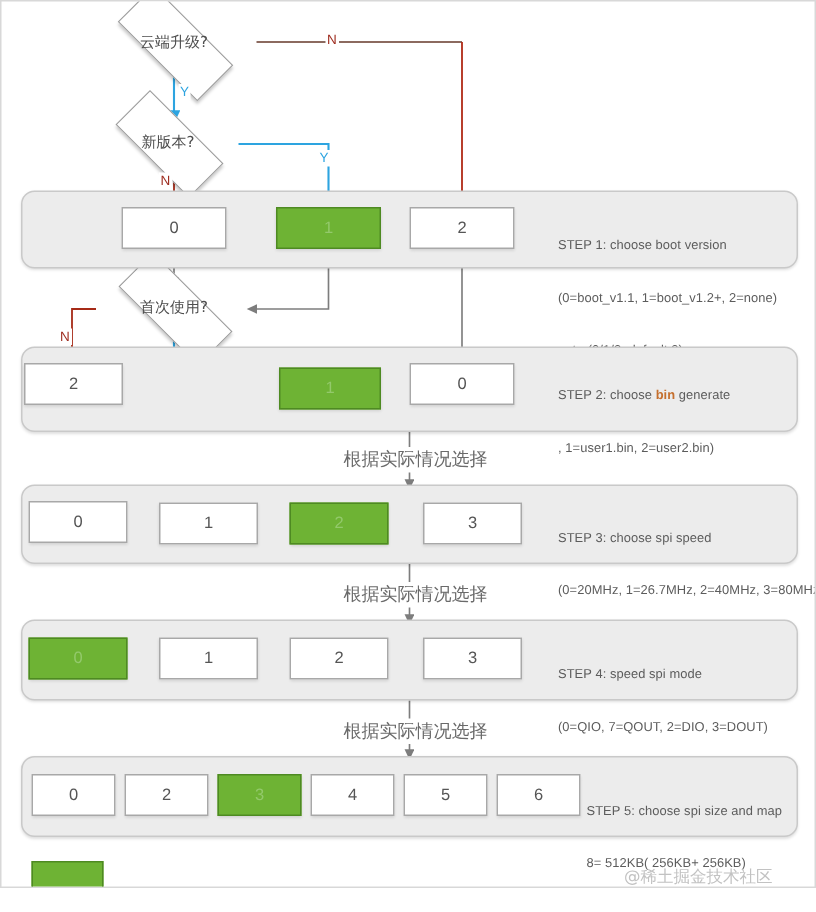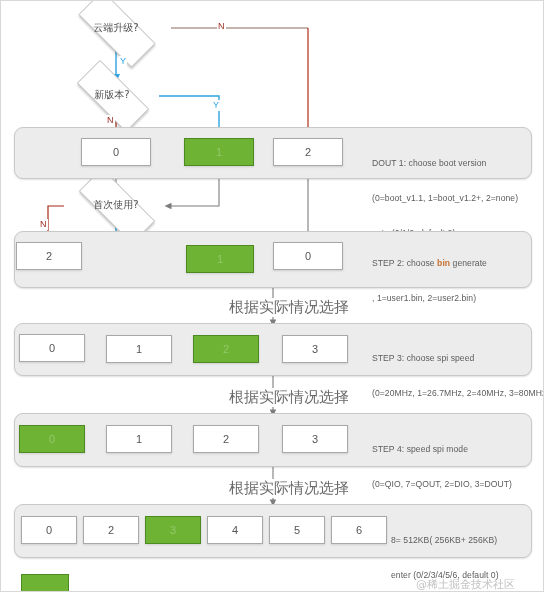--- a/index.html
+++ b/index.html
@@ -81,21 +81,21 @@
     font-size:9px;
     background:#ffffff;
     padding:0 1px;
     line-height:11px;
   }
   .elab.blue{color:#2da4e0;}
   .elab.red{color:#9e2b1e;}
 
   .midlab{
     position:absolute;
-    font-size:15px;
+    font-size:12px;
     color:#6a6a6a;
     background:#ffffff;
     padding:0 2px;
     white-space:nowrap;
     font-family:"DejaVu Sans","Liberation Sans",sans-serif;
   }
 
   
   .legend-swatch{
     position:absolute;
@@ -183,21 +183,21 @@
   <div class="elab blue" style="left:211px;top:99px;">Y</div>
   <div class="elab red" style="left:105px;top:114px;">N</div>
   <div class="elab red" style="left:38px;top:218px;">N</div>
   <div class="elab blue" style="left:184px;top:252px;">Y</div>
 
   <div class="band" style="left:13px;top:126px;width:518px;height:52px;"></div>
   <div class="obox" style="left:80px;top:137px;width:70px;height:28px;">0</div>
   <div class="obox sel" style="left:183px;top:137px;width:70px;height:28px;">1</div>
   <div class="obox" style="left:272px;top:137px;width:70px;height:28px;">2</div>
   <div class="desc" style="left:371px;top:134px;">
-    <div>DOUT 1: choose boot version</div>
+    <div>STEP 1: choose boot version</div>
     <div>(0=boot_v1.1, 1=boot_v1.2+, 2=none)</div>
     <div>enter(0/1/2, default 2)</div>
   </div>
 
   <div class="band" style="left:13px;top:230px;width:518px;height:57px;"></div>
   <div class="obox" style="left:15px;top:241px;width:66px;height:28px;">2</div>
   <div class="obox sel" style="left:185px;top:244px;width:68px;height:28px;">1</div>
   <div class="obox" style="left:272px;top:241px;width:70px;height:28px;">0</div>
   <div class="desc" style="left:371px;top:234px;">
     <div>STEP 2: choose <span class="hl">bin</span> generate</div>
@@ -234,20 +234,21 @@
   <div class="midlab" style="left:226px;top:478px;">根据实际情况选择</div>
 
   <div class="band" style="left:13px;top:503px;width:518px;height:54px;"></div>
   <div class="obox" style="left:20px;top:515px;width:56px;height:28px;">0</div>
   <div class="obox" style="left:82px;top:515px;width:56px;height:28px;">2</div>
   <div class="obox sel" style="left:144px;top:515px;width:56px;height:28px;">3</div>
   <div class="obox" style="left:206px;top:515px;width:56px;height:28px;">4</div>
   <div class="obox" style="left:268px;top:515px;width:56px;height:28px;">5</div>
   <div class="obox" style="left:330px;top:515px;width:56px;height:28px;">6</div>
   <div class="desc" style="left:390px;top:511px;">
+    <div>STEP 5: choose spi size and map</div>
     <div>8= 512KB( 256KB+ 256KB)</div>
     <div>enter (0/2/3/4/5/6, default 0)</div>
   </div>
 
   <div class="legend-swatch" style="left:20px;top:573px;width:48px;height:22px;"></div>
   <div class="legend-text" style="left:82px;top:606px;font-style:italic;">示例选项</div>
   <div class="watermark" style="left:415px;top:576px;">@稀土掘金技术社区</div>
 
   <div class="hr" style="left:10px;top:600px;width:524px;"></div>
 </div>

